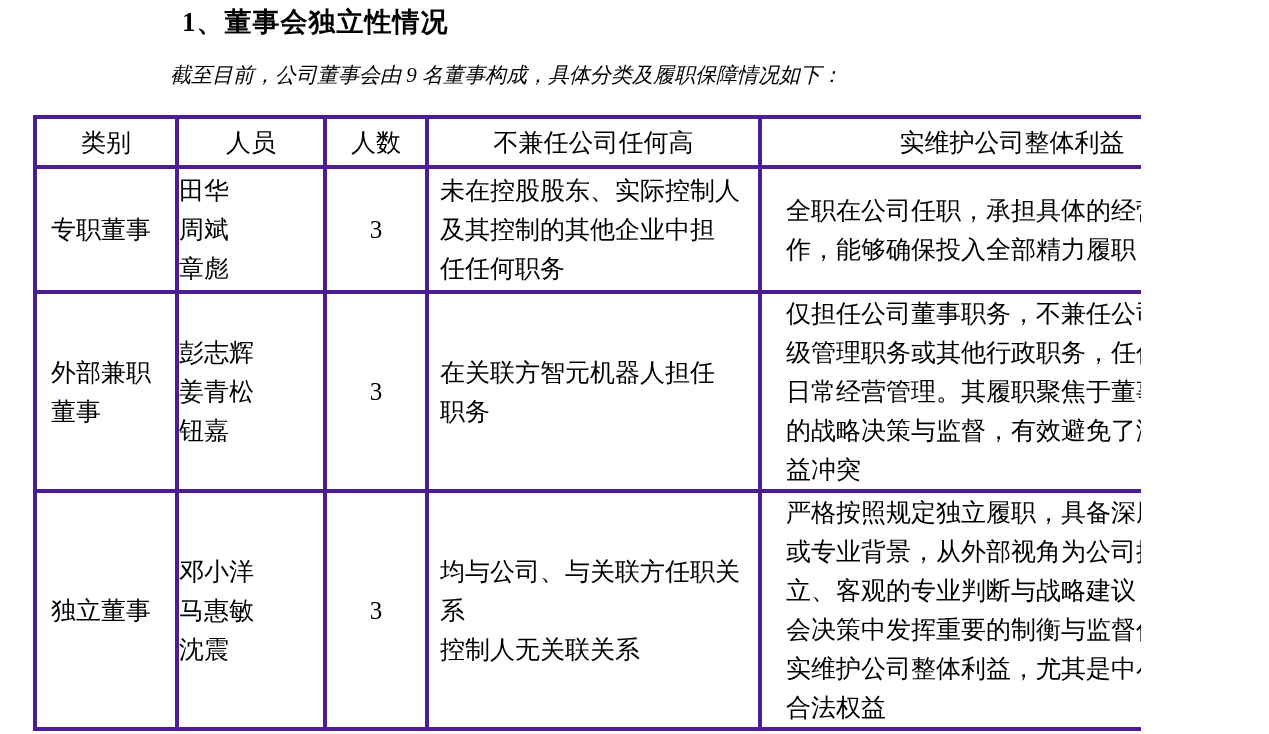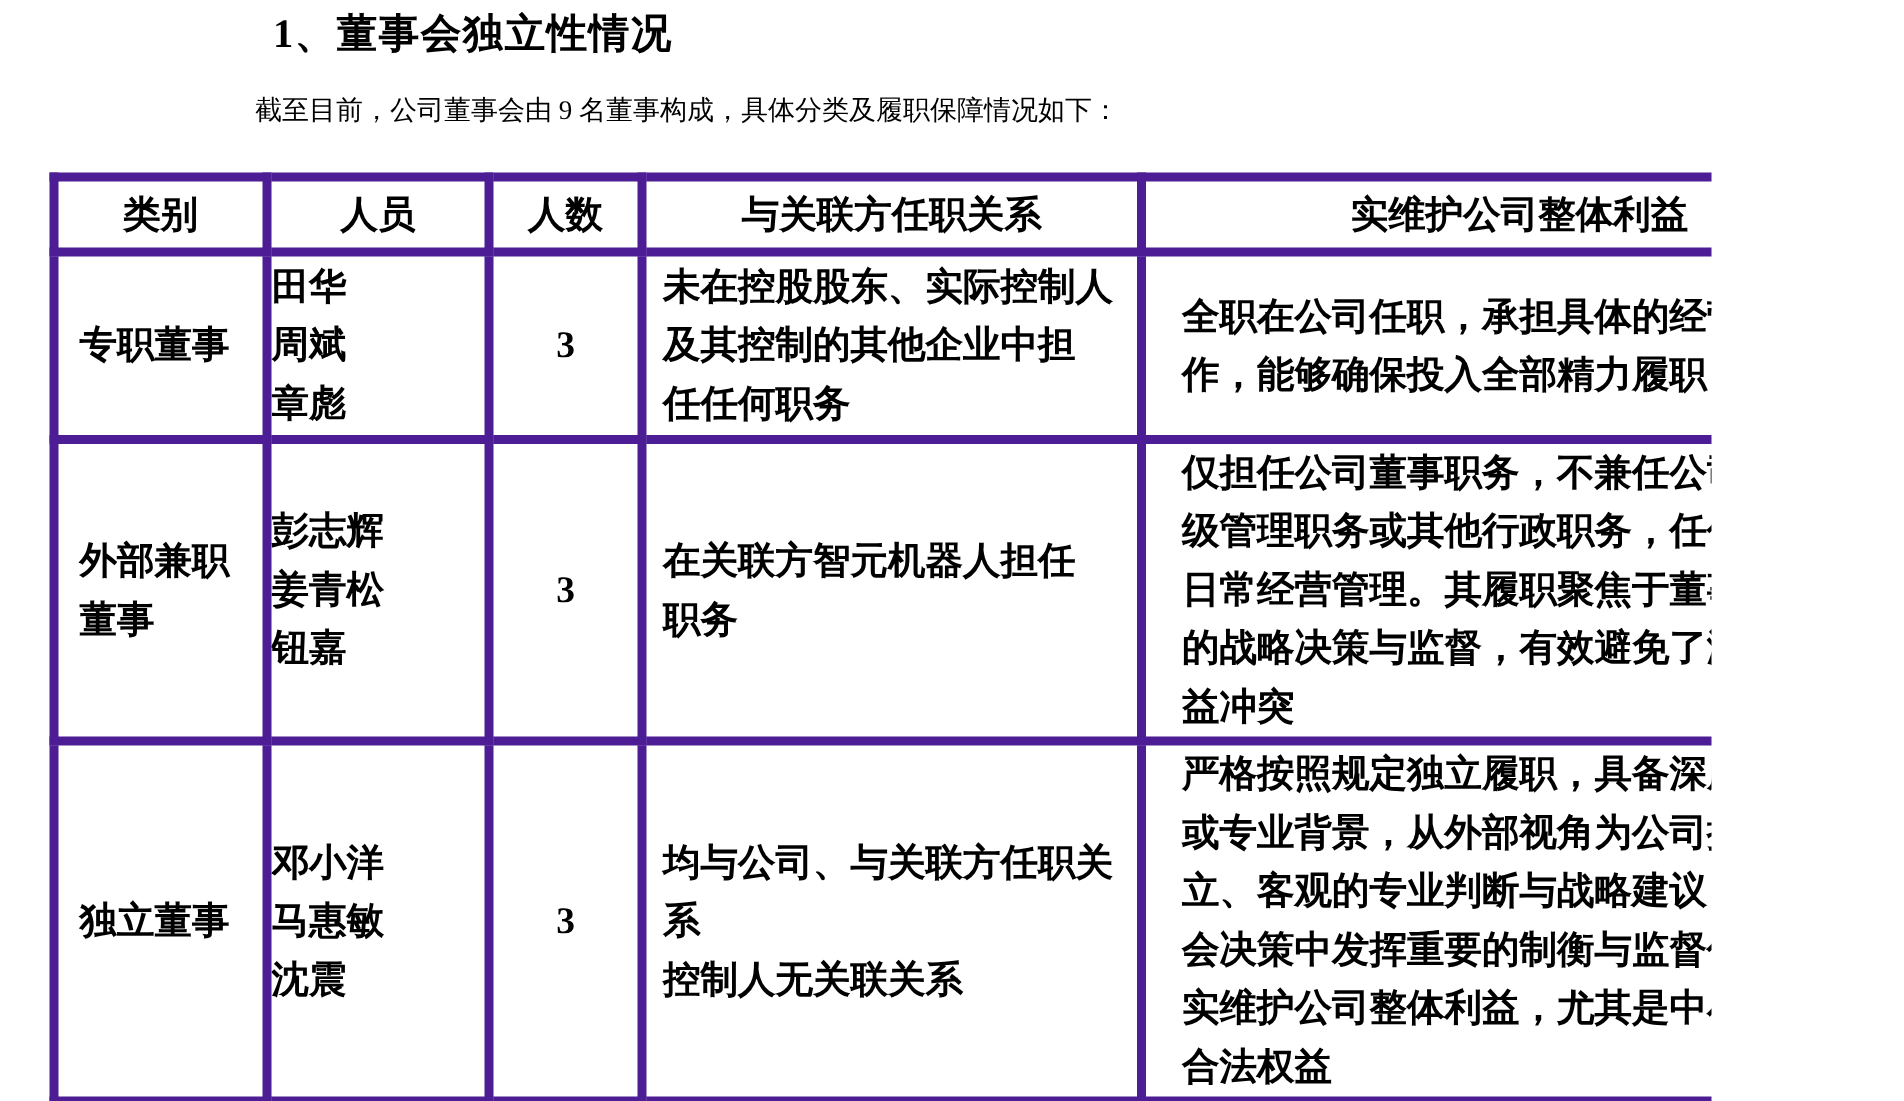--- a/index.html
+++ b/index.html
@@ -24,41 +24,42 @@
     font-size: 27px;
     font-weight: bold;
     letter-spacing: 1px;
     white-space: nowrap;
   }
   .intro {
     position: absolute;
     left: 170px;
     top: 61px;
     margin: 0;
-    font-size: 18px;
+    font-size: 21px;
     white-space: nowrap;
+    font-style: italic;
   }
   table.board-table {
     position: absolute;
     left: 33px;
     top: 115px;
     width: 1229px;
     border-collapse: collapse;
     table-layout: fixed;
     border: 2px solid #000000;
     font-size: 25px;
   }
   .board-table th,
   .board-table td {
-    border: 6px solid #4c1d95;
+    border: 4px solid #4c1d95;
     vertical-align: middle;
     padding: 0;
     line-height: 39px;
     white-space: pre-line;
-    font-weight: bold;
+    font-weight: normal;
     overflow: hidden;
   }
   .board-table th {
     text-align: center;
   }
   tr.hdr   { height: 50px; }
   tr.row-0 { height: 125px; }
   tr.row-1 { height: 197px; }
   tr.row-2 { height: 235px; }
   td.c1 { text-align: left; padding-left: 14px; }
@@ -82,21 +83,21 @@
       <col style="width:148px">
       <col style="width:102px">
       <col style="width:333px">
       <col style="width:504px">
     </colgroup>
     <tbody>
       <tr class="hdr">
         <th>类别</th>
         <th>人员</th>
         <th>人数</th>
-        <th>与关联方任职关系</th>
+        <th>不兼任公司任何高</th>
         <th>实维护公司整体利益</th>
       </tr>
 
       <tr class="row-0">
         <td class="c1">专职董事</td>
         <td class="c2">田华
 周斌
 章彪</td>
         <td class="c3">3</td>
         <td class="c4">未在控股股东、实际控制人

